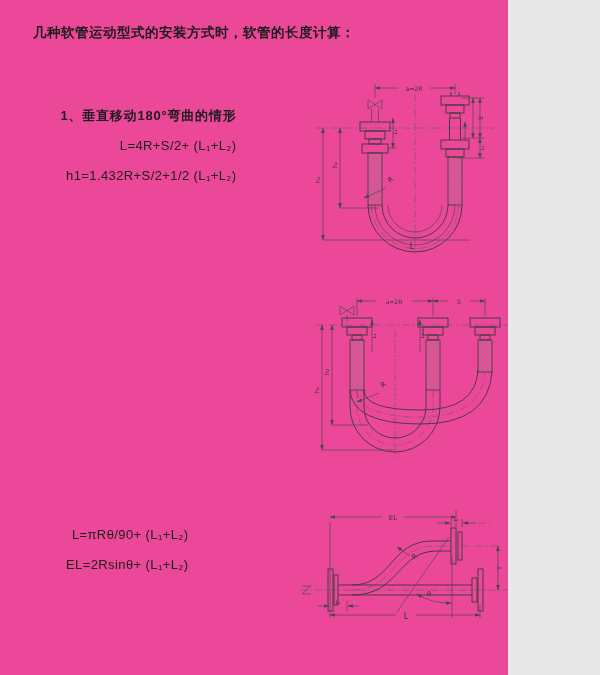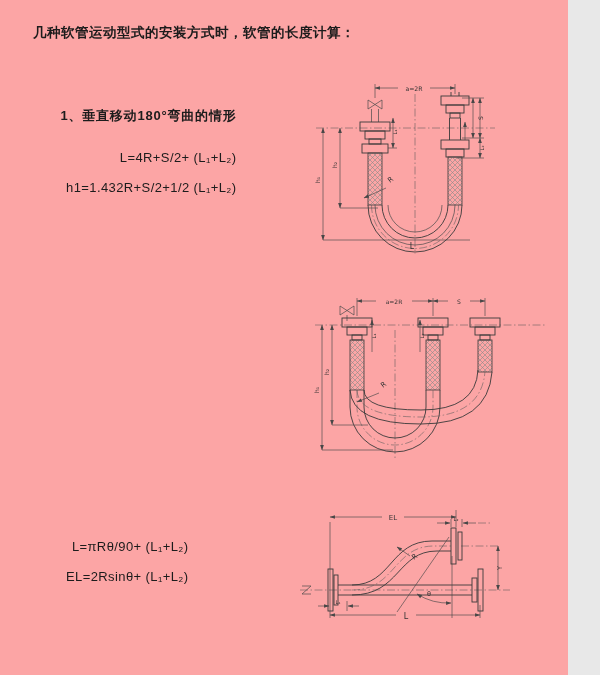--- a/index.html
+++ b/index.html
@@ -1,26 +1,26 @@
 <!DOCTYPE html>
 <html><head>
 <meta charset="utf-8">
 <style>
   html,body{margin:0;padding:0;background:#e8e8e8;}
   .page{
-    position:relative;width:568px;height:675px;background:#fca5a5;
+    position:relative;width:508px;height:675px;background:#ec4899;
     font-family:"Liberation Sans","DejaVu Sans",sans-serif;color:#1c1c1c;overflow:hidden;
   }
   .doc-title{
     position:absolute;left:33px;top:24px;font-size:13.5px;font-weight:bold;letter-spacing:.5px;
   }
   .section{position:absolute;text-align:right;}
   .section .heading{font-size:13px;font-weight:bold;margin:0;letter-spacing:.8px;}
   .formula{font-size:13px;margin:0 0 0 21px;line-height:29.5px;height:29.5px;letter-spacing:.4px;white-space:nowrap;}
-  .section .formulas{margin-top:18px;}
+  .section .formulas{margin-top:6px;}
   .diagram{position:absolute;}
   svg text{font-family:"DejaVu Sans","Liberation Sans",sans-serif;fill:#333;}
   .obj{stroke:#3a3a3a;stroke-width:.9;fill:none;}
   .objthin{stroke:#4a4a4a;stroke-width:.7;fill:none;}
   .dim{stroke:#474747;stroke-width:.65;fill:none;}
   .cl{stroke:#5a5a5a;stroke-width:.55;fill:none;stroke-dasharray:8 2.5 1.5 2.5;}
   .braidbox{stroke:#3a3a3a;stroke-width:.8;}
 </style>
 </head>
 <body>

